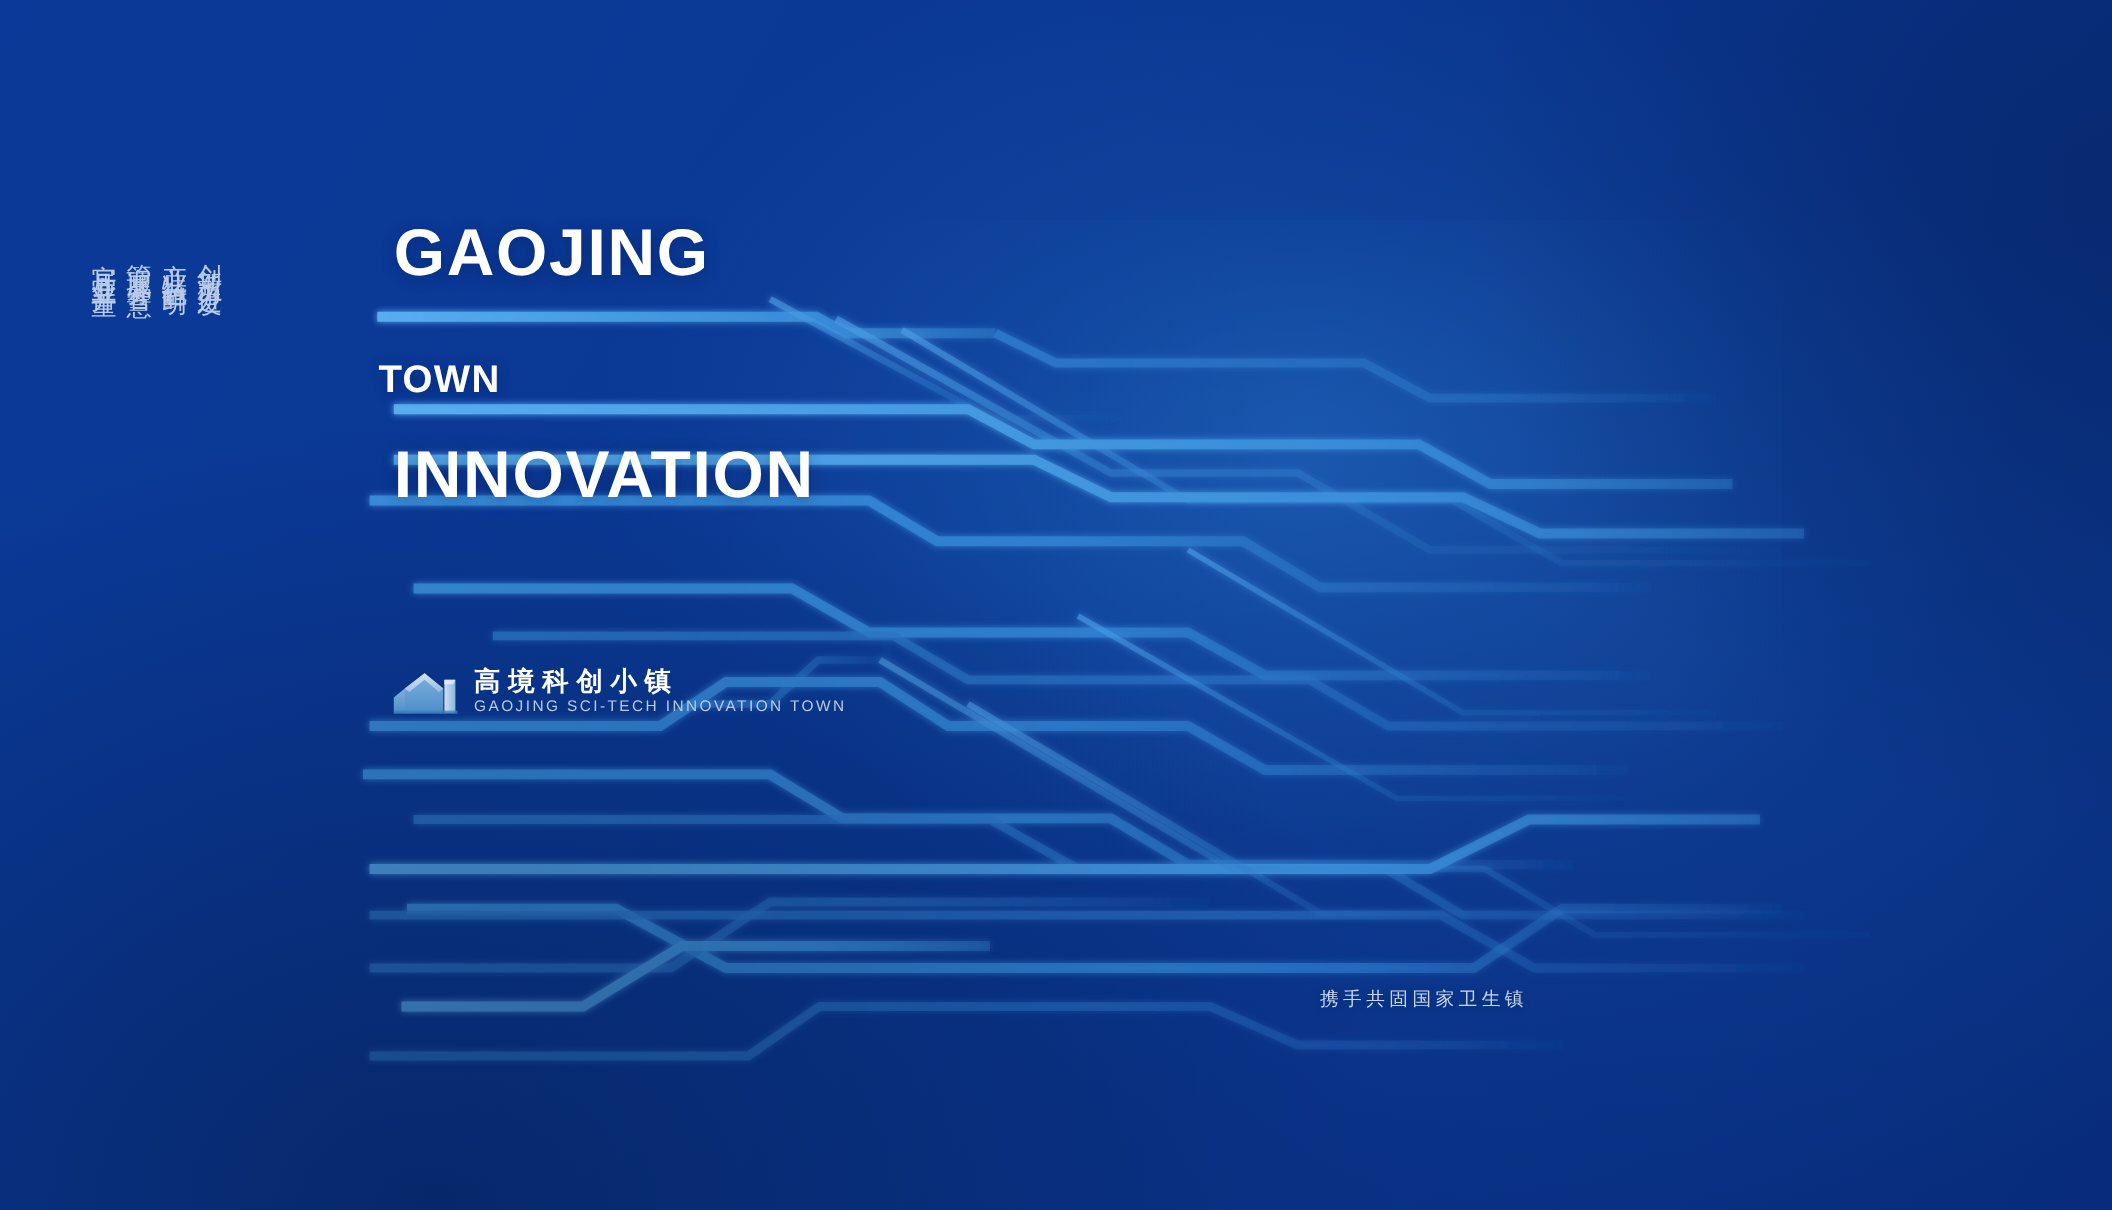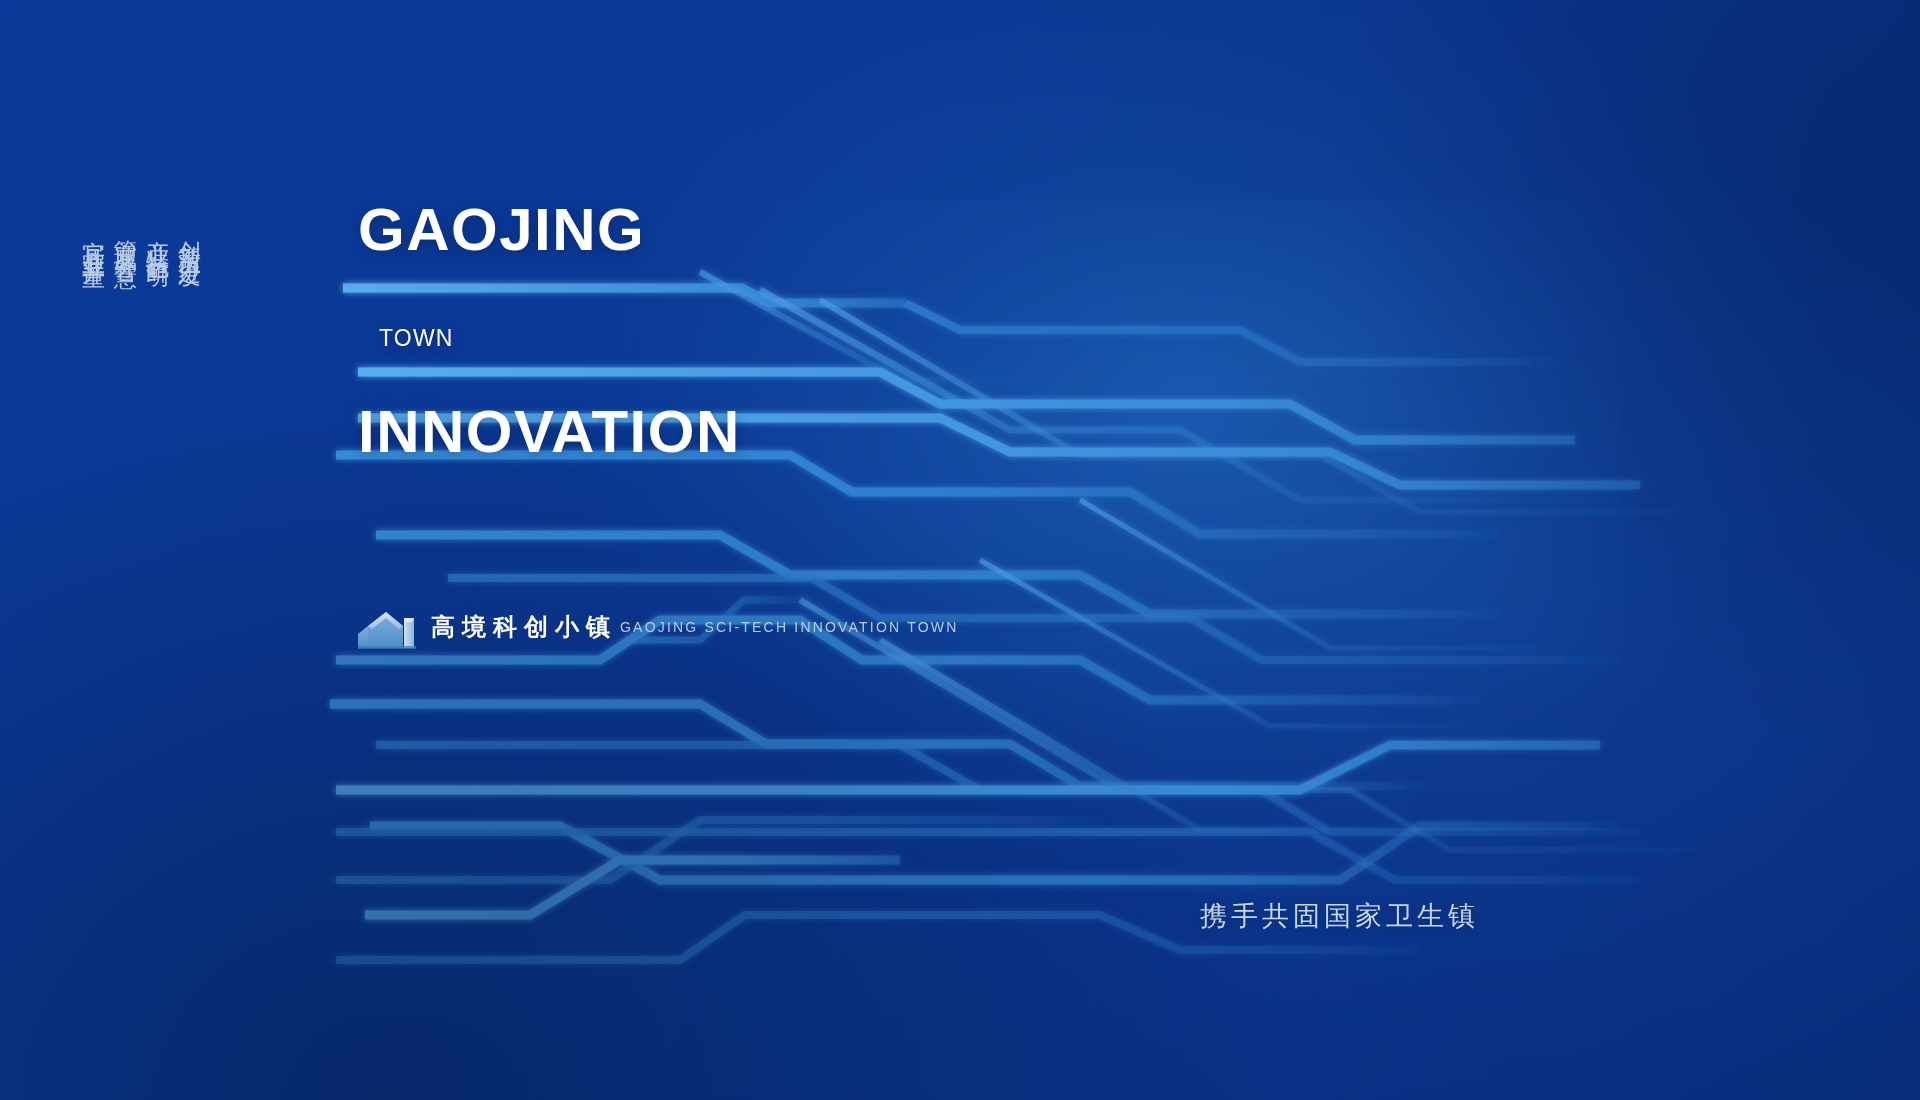--- a/index.html
+++ b/index.html
@@ -50,25 +50,25 @@
     font-size: 60px;
     line-height: 1.12;
     letter-spacing: 1.5px;
     text-shadow: 0 2px 14px rgba(0,20,70,0.35);
     white-space: pre;
   }
   .headline .line { display: block; }
 
   .town-word {
     position: absolute;
-    left: 379px;
+    left: 344px;
     top: 325px;
     color: #ffffff;
-    font-weight: 400;
-    font-size: 23px;
+    font-weight: 700;
+    font-size: 35px;
     letter-spacing: 1.2px;
     text-shadow: 0 2px 12px rgba(0,20,70,0.35);
   }
 
   
   .vertical-slogan {
     position: absolute;
     left: 82px;
     top: 222px;
     display: flex;
@@ -90,21 +90,21 @@
   
   .logo-lockup {
     position: absolute;
     left: 356px;
     top: 604px;
     display: flex;
     align-items: center;
     gap: 13px;
   }
   .logo-mark { width: 62px; height: 46px; flex: none; }
-  .logo-text { display: flex; flex-direction: row; gap: 3px; align-items: center; }
+  .logo-text { display: flex; flex-direction: column; gap: 3px; }
   .logo-cn {
     color: #ffffff;
     font-size: 24px;
     letter-spacing: 7px;
     line-height: 1;
     font-family: "DejaVu Sans", "Liberation Sans", sans-serif;
     font-weight: 600;
   }
   .logo-en {
     color: #b9cbe6;
@@ -114,21 +114,21 @@
     font-weight: 400;
   }
 
   
   .corner-slogan {
     position: absolute;
     left: 1200px;
     top: 897px;
     color: #c7d7ef;
     font-family: "DejaVu Sans", "Liberation Sans", sans-serif;
-    font-size: 27px;
+    font-size: 17px;
     line-height: 1.42;
     letter-spacing: 4px;
     text-shadow: 0 1px 8px rgba(0,20,70,0.3);
   }
   .corner-slogan .cs-line { display: block; white-space: pre; }
 </style>
 </head>
 <body>
 
 <div id="poster">

